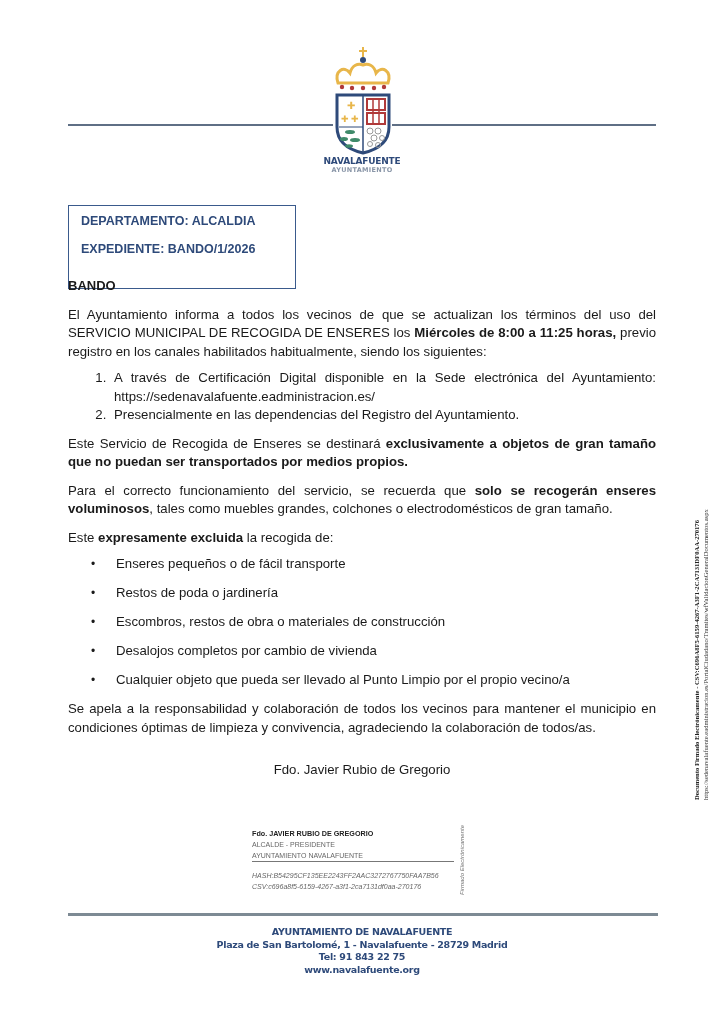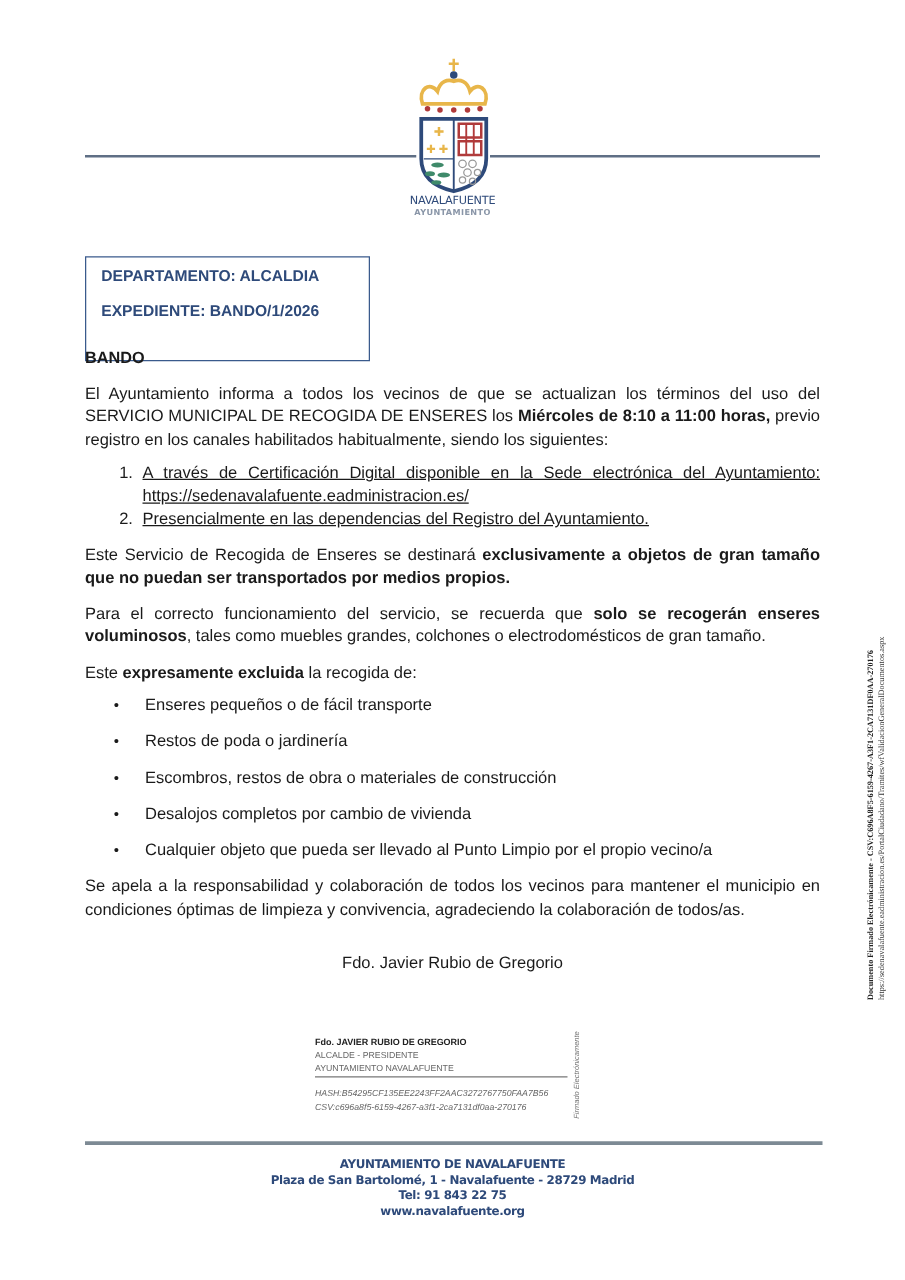--- a/index.html
+++ b/index.html
@@ -7,36 +7,36 @@
       width: 724px; height: 1024px; position: relative; overflow: hidden;
       font-family: "Liberation Sans", sans-serif; color: #1a1a1a;
     }
     .hr-line { position: absolute; height: 2px; background: #5f6f85; }
     #hr-left { left: 68px; top: 124px; width: 265px; }
     #hr-right { left: 392px; top: 124px; width: 264px; }
     #hr-footer { left: 68px; top: 913px; width: 590px; height: 3px; background: #7d8a94; }
 
     .crest { position: absolute; left: 332px; top: 45px; width: 62px; height: 110px; }
     .brand { position: absolute; left: 300px; top: 156px; width: 124px; text-align: center; }
-    .brand-name { font-family: "DejaVu Sans", sans-serif; font-weight: normal; font-size: 9px; color: #2e4a7a; letter-spacing: -0.2px; line-height: 10px; }
+    .brand-name { font-family: "DejaVu Sans", sans-serif; font-weight: bold; font-size: 9px; color: #2e4a7a; letter-spacing: -0.2px; line-height: 10px; }
     .brand-sub { font-family: "DejaVu Sans", sans-serif; font-weight: bold; font-size: 6.5px; color: #8a96a8; letter-spacing: 0.3px; line-height: 9px; }
 
     .dept-box {
       position: absolute; left: 68px; top: 205px; width: 228px; height: 84px;
       border: 1.5px solid #3a5a8c; box-sizing: border-box;
     }
     .dept-line { position: absolute; left: 12px; font-weight: bold; font-size: 12.5px; color: #2e4a7a; white-space: nowrap; }
     #dept-1 { top: 8px; }
     #dept-2 { top: 36px; }
 
     .main { position: absolute; left: 68px; top: 277px; width: 588px; font-size: 13.2px; line-height: 18.5px; }
     .title { text-align: left; font-weight: bold; font-size: 13px; margin: 0 0 10px 0; }
     .p { text-align: justify; margin: 0; }
     .p b { font-weight: bold; }
-    ol.steps { margin: 8px 0 10px 0; padding-left: 42px; text-decoration: underline; }
+    ol.steps { margin: 8px 0 10px 0; padding-left: 42px; }
     ol.steps li { text-align: justify; padding-left: 4px; }
     ul.excl { list-style: none; margin: 8px 0 0 0; padding: 0; }
     ul.excl li { position: relative; padding-left: 48px; height: 29px; line-height: 18px; }
     ul.excl li .bullet { position: absolute; left: 23px; top: 0; font-size: 12px; }
     .gap { height: 10px; }
     .center { text-align: center; }
 
     .sig-block { position: absolute; left: 252px; top: 828px; width: 205px; font-size: 7px; color: #666; }
     .sig-name { font-weight: bold; color: #222; font-size: 7.2px; line-height: 11px; }
     .sig-line { line-height: 11px; }
@@ -108,21 +108,21 @@
 
 <div class="dept-box">
   <div id="dept-1" class="dept-line">DEPARTAMENTO: ALCALDIA</div>
   <div id="dept-2" class="dept-line">EXPEDIENTE: BANDO/1/2026</div>
 </div>
 
 <div class="main">
   <div class="title">BANDO</div>
 
   <p class="p">
-    <span>El Ayuntamiento informa a todos los vecinos de que se actualizan los términos del uso del SERVICIO MUNICIPAL DE RECOGIDA DE ENSERES los </span><b>Miércoles de 8:10 a 11:00 horas,</b><span>  previo registro en los canales habilitados habitualmente, siendo los siguientes:</span>
+    <span>El Ayuntamiento informa a todos los vecinos de que se actualizan los términos del uso del SERVICIO MUNICIPAL DE RECOGIDA DE ENSERES los </span><b>Miércoles de 8:00 a 11:25 horas,</b><span>  previo registro en los canales habilitados habitualmente, siendo los siguientes:</span>
   </p>
 
   <ol class="steps">
     <li>A través de Certificación Digital disponible en la Sede electrónica del Ayuntamiento: https://sedenavalafuente.eadministracion.es/</li>
     <li>Presencialmente en las dependencias del Registro del Ayuntamiento.</li>
   </ol>
 
   <p class="p">
     <span>Este Servicio de Recogida de Enseres se destinará </span><b>exclusivamente a objetos de gran tamaño que no puedan ser transportados por medios propios.</b>
   </p>

